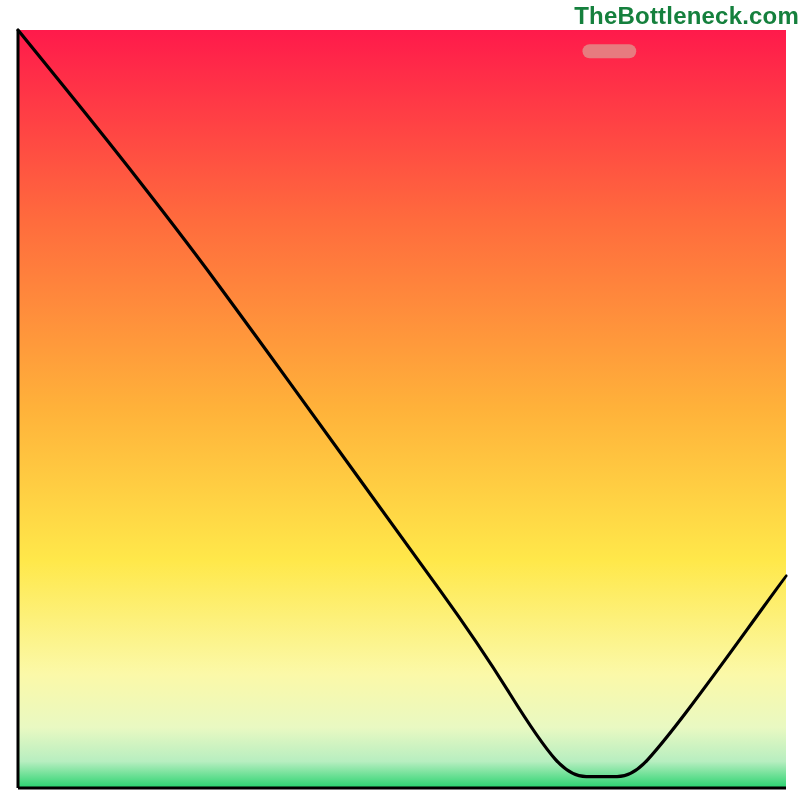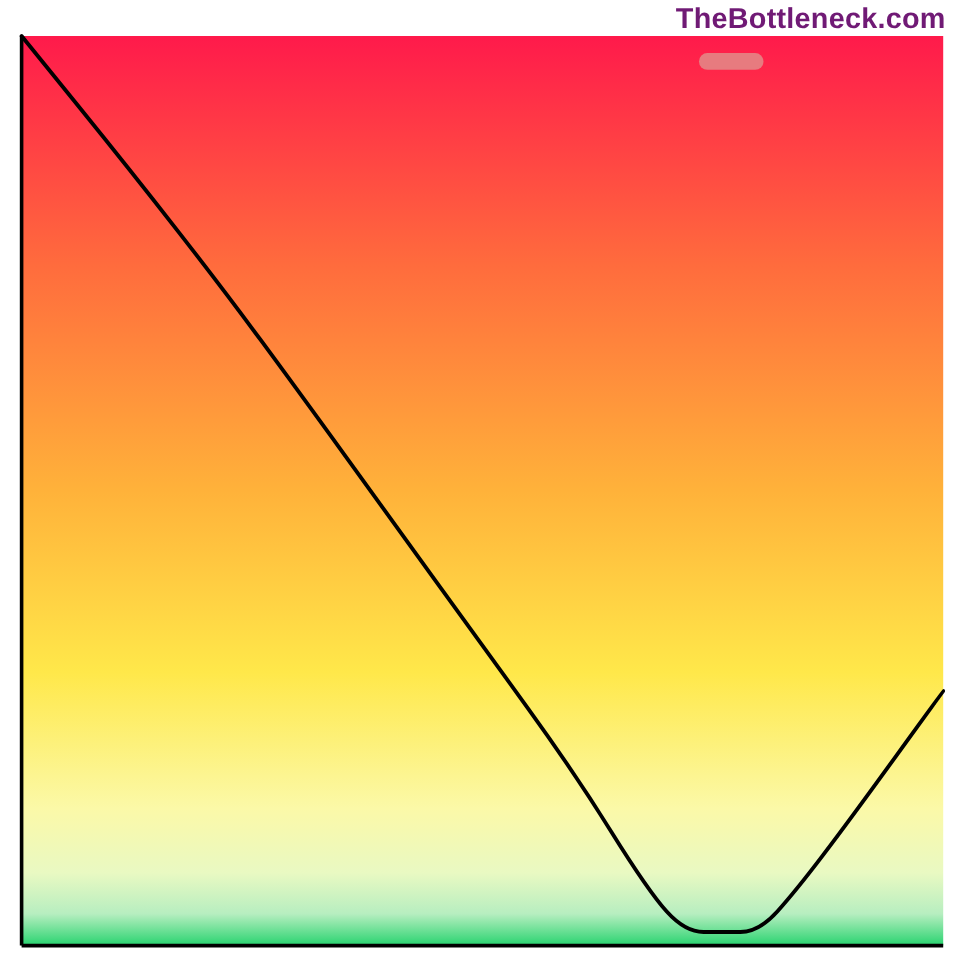--- a/index.html
+++ b/index.html
@@ -11,25 +11,25 @@
     overflow: hidden;
   }
   .chart-container {
     position: relative;
     width: 800px;
     height: 800px;
   }
   .watermark {
     position: absolute;
     top: 2px;
-    right: 12px;
+    right: 1px;
     font-family: Arial, sans-serif;
     font-size: 24px;
     font-weight: 600;
-    color: #701a75;
+    color: #15803d;
     letter-spacing: 0.2px;
     z-index: 10;
   }
   svg {
     display: block;
   }
 </style>
 </head>
 <body>
 

